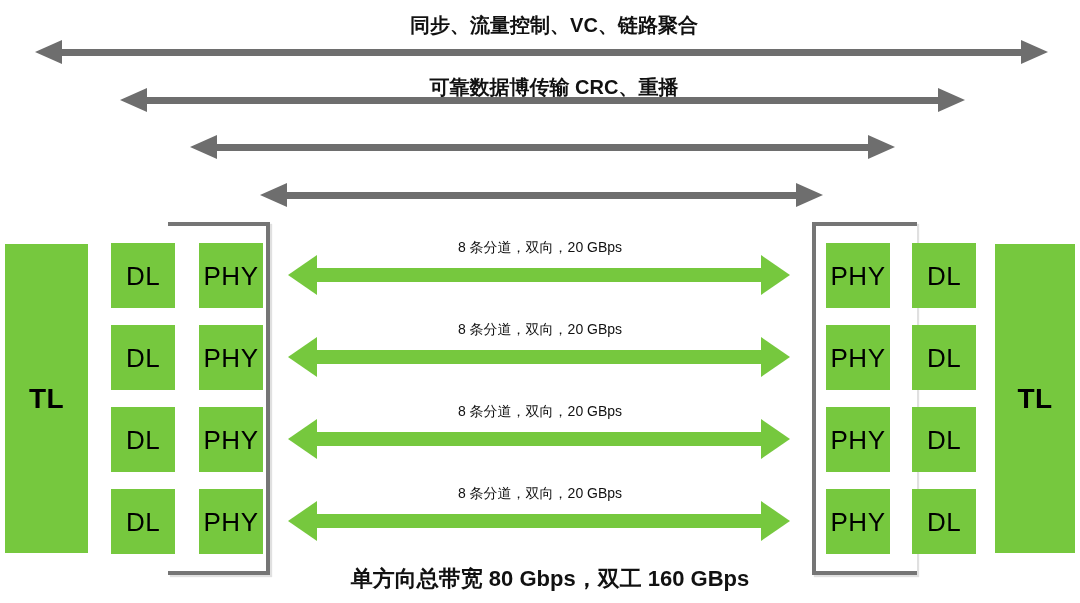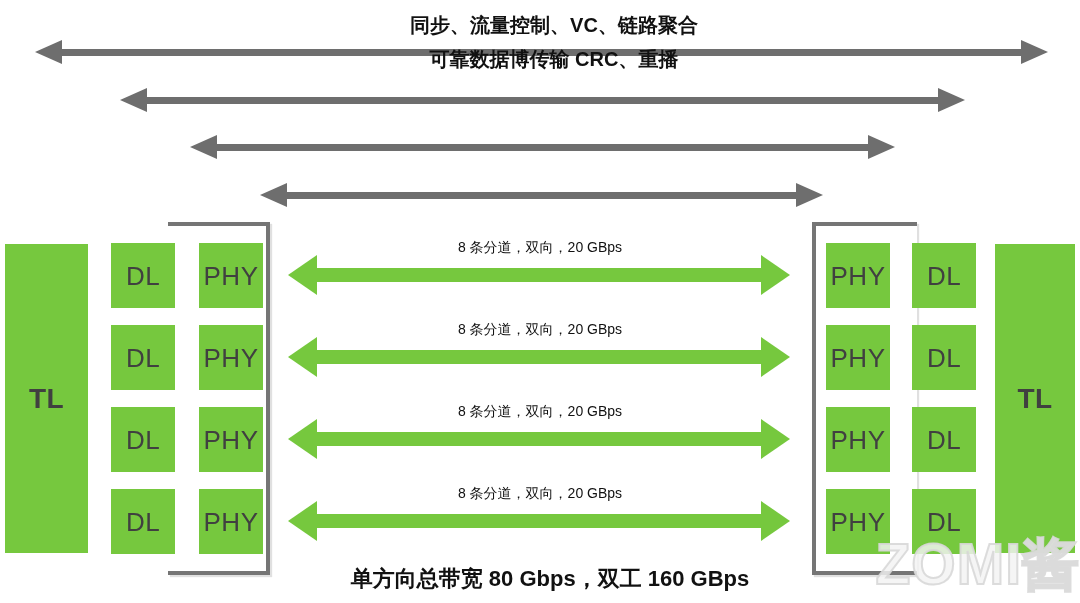--- a/index.html
+++ b/index.html
@@ -22,21 +22,21 @@
   }
   
   .garrow{position:absolute;height:0;}
   .g-shaft{position:absolute;left:20px;right:20px;top:-3px;height:7px;background:var(--gray);}
   .g-head{position:absolute;width:0;height:0;top:-12px;
     border-top:12px solid transparent;border-bottom:12px solid transparent;}
   .g-left{left:0;border-right:27px solid var(--gray);}
   .g-right{right:0;border-left:27px solid var(--gray);}
   
   .blk{
-    position:absolute;background:var(--green);color:#404040;
+    position:absolute;background:var(--green);color:#000000;
     display:flex;align-items:center;justify-content:center;
     font-size:26px;line-height:1;letter-spacing:0.5px;
   }
   .blk.tl{font-size:28px;font-weight:bold;}
   
   .bracket{position:absolute;top:222px;height:353px;box-sizing:border-box;
     border-top:4px solid #757575;border-bottom:4px solid #757575;}
   .bracket-left{left:168px;width:102px;border-right:4px solid #757575;
     box-shadow:2px 2px 1px rgba(0,0,0,0.12);}
   .bracket-right{left:812px;width:105px;border-left:4px solid #757575;
@@ -72,21 +72,21 @@
 
 <div class="canvas">
 
   <div class="scope-label" style="top:14px;">同步、流量控制、VC、链路聚合</div>
   <div class="garrow" style="top:52px;left:35px;width:1013px">
     <div class="g-shaft"></div>
     <div class="g-head g-left"></div>
     <div class="g-head g-right"></div>
   </div>
 
-  <div class="scope-label" style="top:48px;">可靠数据博传输 CRC、重播</div>
+  <div class="scope-label" style="top:76px;">可靠数据博传输 CRC、重播</div>
   <div class="garrow" style="top:100px;left:120px;width:845px">
     <div class="g-shaft"></div>
     <div class="g-head g-left"></div>
     <div class="g-head g-right"></div>
   </div>
 
   <div class="garrow" style="top:147px;left:190px;width:705px">
     <div class="g-shaft"></div>
     <div class="g-head g-left"></div>
     <div class="g-head g-right"></div>
@@ -149,15 +149,14 @@
 
   <div class="lane-label" style="top:482px;">8 条分道，双向，20 GBps</div>
   <div class="lane" style="top:521px;">
     <div class="l-shaft"></div>
     <div class="l-head l-left"></div>
     <div class="l-head l-right"></div>
   </div>
 
   <div class="footer-text">单方向总带宽 80 Gbps，双工 160 GBps</div>
 
-  <div class="watermark">ZOMI酱</div>
 
 </div>
 
 </body></html>

